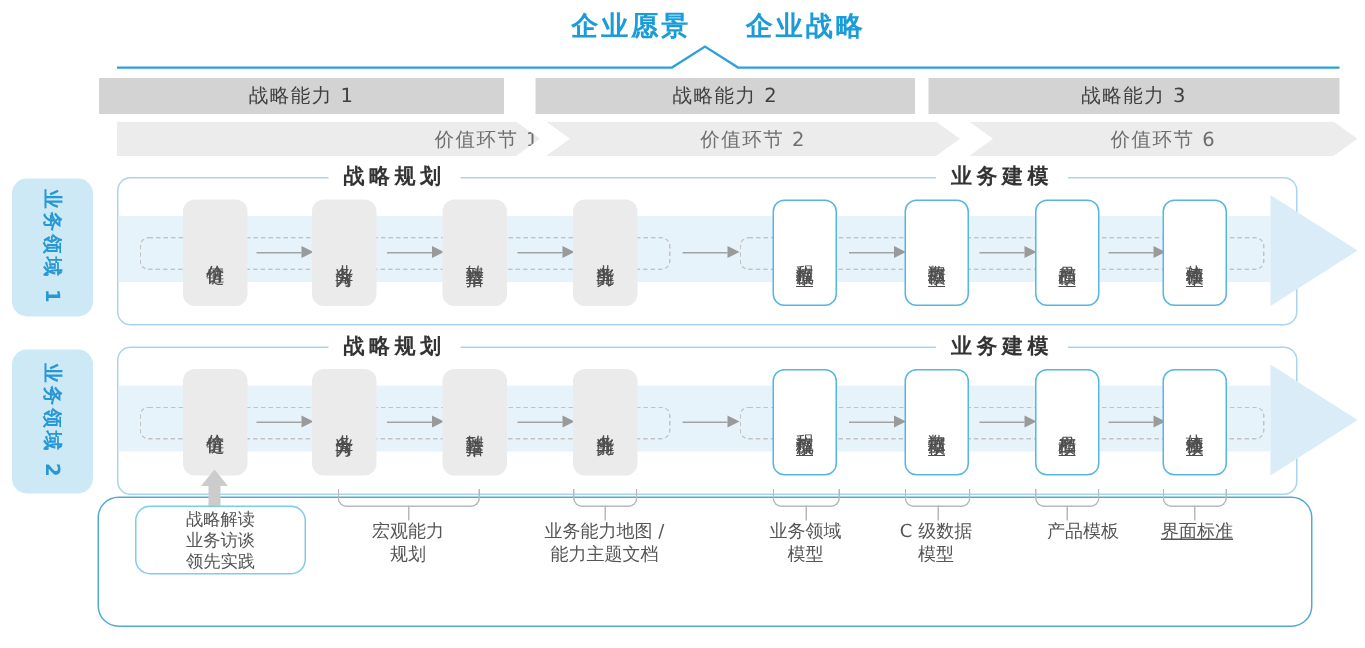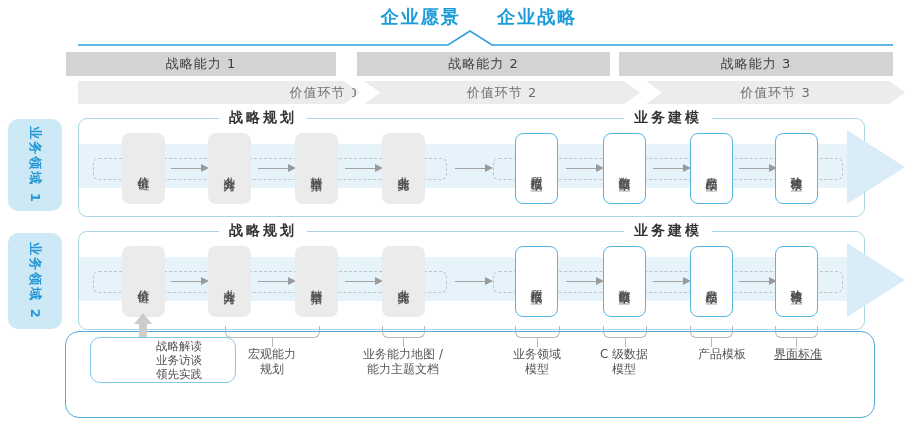--- a/index.html
+++ b/index.html
@@ -48,21 +48,21 @@
                 border-left:8px solid #9a9a9a;border-top:4px solid transparent;
                 border-bottom:4px solid transparent;}
   
   .toolbox{left:65px;top:331px;width:810px;height:87px;border:1.4px solid #55a9d6;
            border-radius:14px;box-sizing:border-box;}
   .toollabel{left:65px;top:392px;width:810px;text-align:center;font-size:17px;
              font-weight:bold;color:#333;letter-spacing:4px;}
   
   .practice{left:90px;top:337px;width:112px;height:44px;border:1.3px solid #7ecbea;
             border-radius:10px;background:#fff;z-index:6;display:flex;flex-direction:column;
-            align-items:center;justify-content:center;font-size:11.5px;line-height:14px;color:#555;padding-left:32px;}
+            align-items:center;justify-content:center;font-size:11.5px;line-height:14px;color:#555;}
   .uparrow-shaft{left:139px;top:324px;width:8px;height:14px;background:#cccccc;z-index:5;}
   .uparrow-head{left:134px;top:313px;width:0;height:0;z-index:5;
                 border-left:9px solid transparent;border-right:9px solid transparent;
                 border-bottom:11px solid #cccccc;}
   .bracket{top:326px;height:12px;border-left:1.2px solid #b8b8b8;border-right:1.2px solid #b8b8b8;
            border-bottom:1.2px solid #b8b8b8;border-radius:0 0 6px 6px;box-sizing:border-box;}
   .btail{top:337px;width:1.2px;height:10px;background:#b8b8b8;}
   .note{top:347px;text-align:center;font-size:12px;line-height:14.5px;color:#555;}
 </style>
 </head>
@@ -89,21 +89,21 @@
     <span>战略能力 3</span>
   </div>
 
   <div class="abs chev first" style="left:78px;width:282px;justify-content:flex-end;">
     <span>价值环节 1</span>
   </div>
   <div class="abs chev mid" style="left:364px;width:276px;">
     <span>价值环节 2</span>
   </div>
   <div class="abs chev mid" style="left:646px;width:259px;">
-    <span>价值环节 3</span>
+    <span>价值环节 6</span>
   </div>
 
   <div class="abs domain" style="top:119px;height:92px;">
     <span class="rot">业务领域 1</span>
   </div>
   <div class="abs domain" style="top:233px;height:96px;">
     <span class="rot">业务领域 2</span>
   </div>
 
   <div class="abs row" style="top:118px;">

